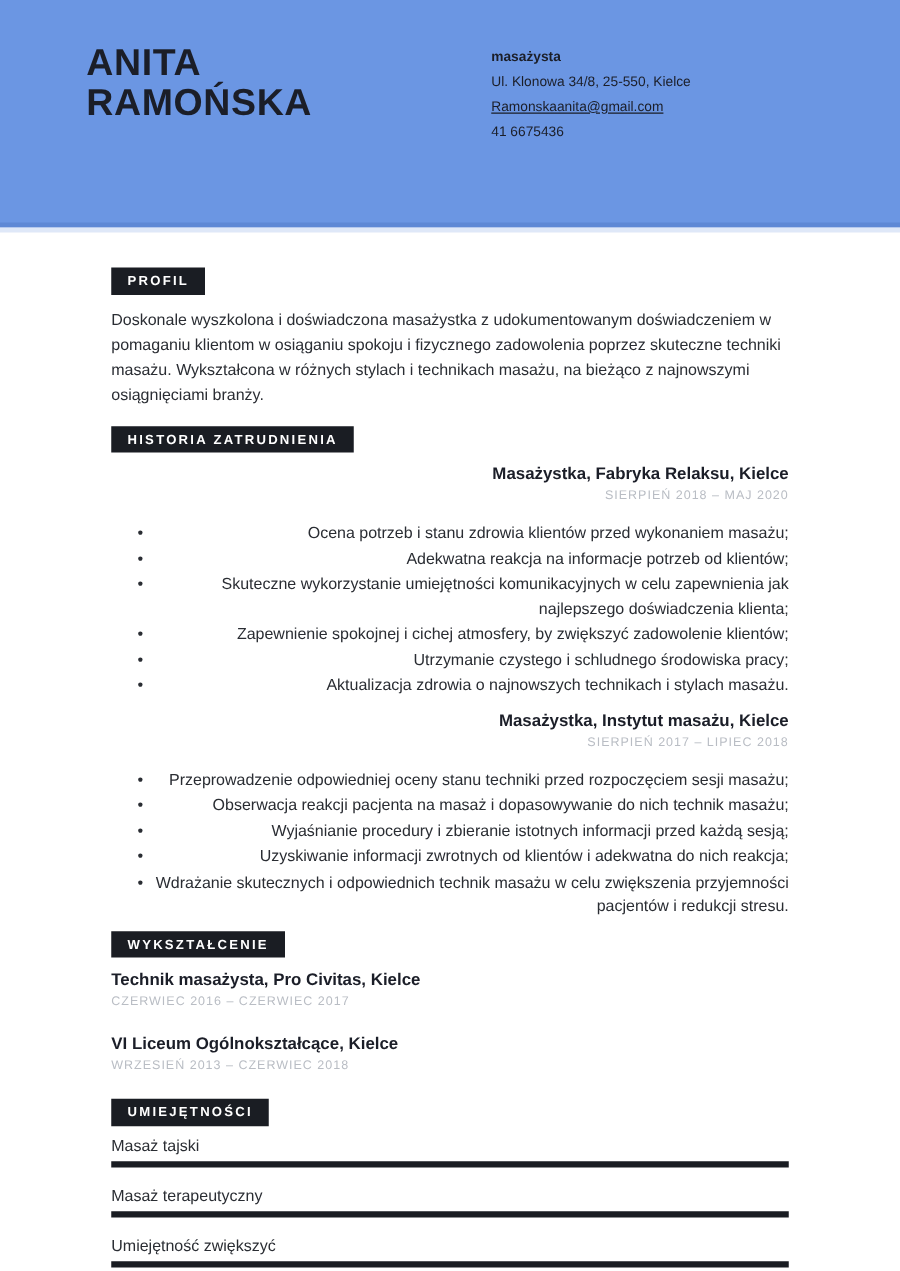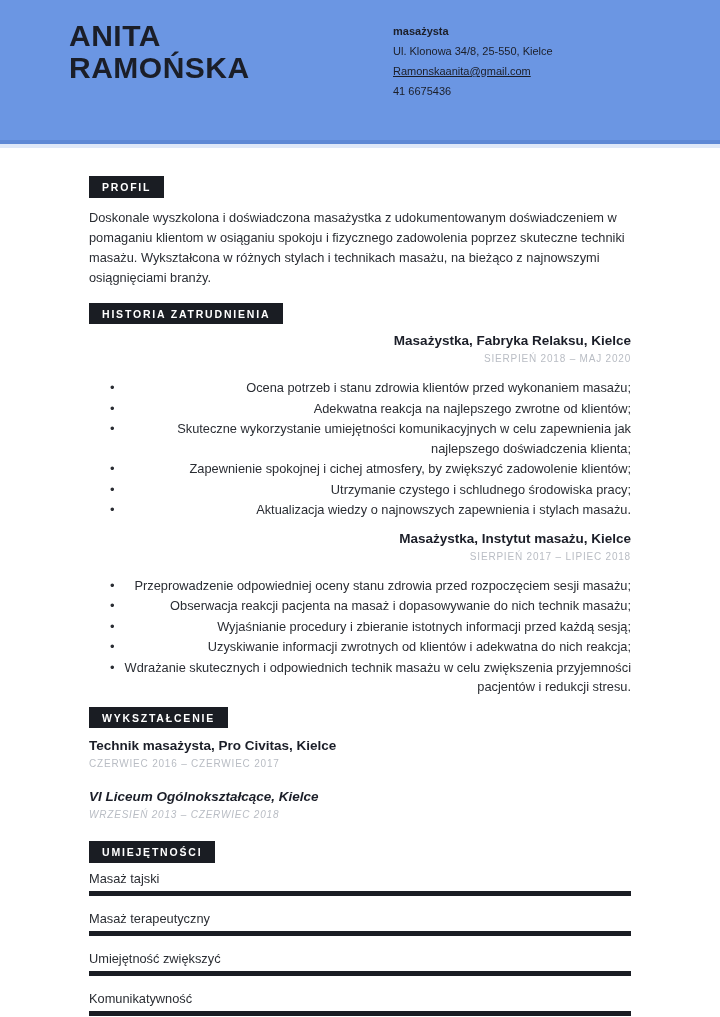--- a/index.html
+++ b/index.html
@@ -11,22 +11,22 @@
     width:720px; height:1017px;
     margin:0 auto;
     background:#ffffff;
     overflow:hidden;
     color:var(--body-text,#2a2d33);
   }
 
   
   .header {
     background:var(--header-background,#6b96e3);
-    height:144px;
-    padding:20px 69px 0 69px;
+    height:182px;
+    padding:35px 69px 0 69px;
     display:flex;
     justify-content:space-between;
     align-items:flex-start;
     border-bottom:4px solid var(--header-edge,#5e88d5);
   }
   .header-strip { height:4px; background:var(--header-strip,#dfe8f8); }
 
   .candidate-name {
     font-size:30px;
     line-height:32px;
@@ -100,21 +100,21 @@
   }
   ul.bullets li::before {
     content:"•";
     position:absolute;
     left:21px; top:0;
     font-size:13px;
   }
 
   .section-education { margin-top:10px; }
   .school { margin-top:9px; }
-  .school + .school { margin-top:18px;font-style:italic; }
+  .school + .school { margin-top:18px; }
 
   .section-skills { margin-top:20px; }
   .skills-grid {
     margin-top:7px;
     display:grid;
     grid-template-columns:1fr;
     column-gap:68px;
     row-gap:14px;
   }
   .skill-name {
@@ -159,33 +159,33 @@
     </section>
 
     <section class="section-employment">
       <span class="section-badge">HISTORIA ZATRUDNIENIA</span>
 
       <div class="job">
         <div class="entry-title">Masażystka, Fabryka Relaksu, Kielce</div>
         <div class="entry-dates">SIERPIEŃ 2018 – MAJ 2020</div>
         <ul class="bullets">
           <li>Ocena potrzeb i stanu zdrowia klientów przed wykonaniem masażu;</li>
-          <li>Adekwatna reakcja na najlepszego zwrotne od klientów;</li>
+          <li>Adekwatna reakcja na informacje potrzeb od klientów;</li>
           <li>Skuteczne wykorzystanie umiejętności komunikacyjnych w celu zapewnienia jak najlepszego doświadczenia klienta;</li>
           <li>Zapewnienie spokojnej i cichej atmosfery, by zwiększyć zadowolenie klientów;</li>
           <li>Utrzymanie czystego i schludnego środowiska pracy;</li>
-          <li>Aktualizacja wiedzy o najnowszych zapewnienia i stylach masażu.</li>
+          <li>Aktualizacja zdrowia o najnowszych technikach i stylach masażu.</li>
         </ul>
       </div>
 
       <div class="job">
         <div class="entry-title">Masażystka, Instytut masażu, Kielce</div>
         <div class="entry-dates">SIERPIEŃ 2017 – LIPIEC 2018</div>
         <ul class="bullets">
-          <li>Przeprowadzenie odpowiedniej oceny stanu zdrowia przed rozpoczęciem sesji masażu;</li>
+          <li>Przeprowadzenie odpowiedniej oceny stanu techniki przed rozpoczęciem sesji masażu;</li>
           <li>Obserwacja reakcji pacjenta na masaż i dopasowywanie do nich technik masażu;</li>
           <li>Wyjaśnianie procedury i zbieranie istotnych informacji przed każdą sesją;</li>
           <li>Uzyskiwanie informacji zwrotnych od klientów i adekwatna do nich reakcja;</li>
           <li>Wdrażanie skutecznych i odpowiednich technik masażu w celu zwiększenia przyjemności pacjentów i redukcji stresu.</li>
         </ul>
       </div>
     </section>
 
     <section class="section-education">
       <span class="section-badge">WYKSZTAŁCENIE</span>

